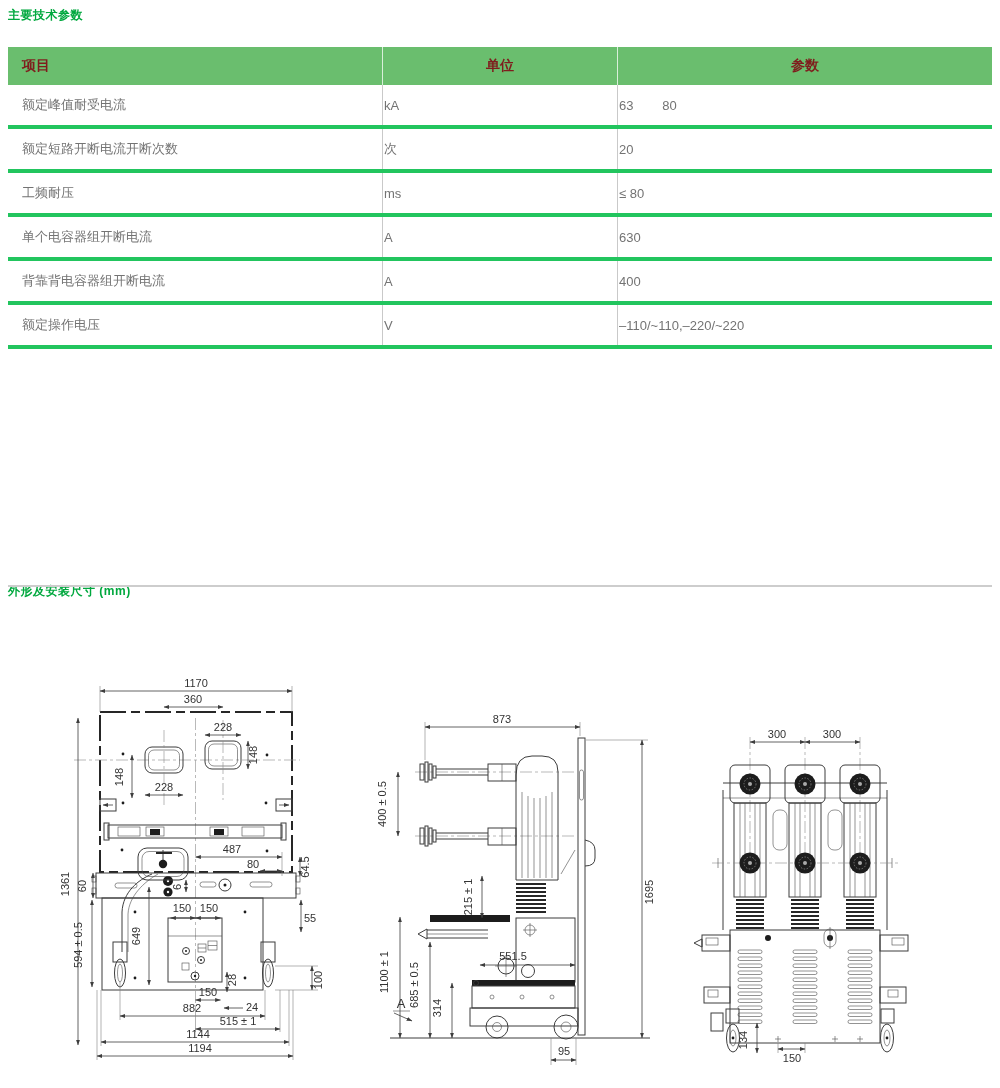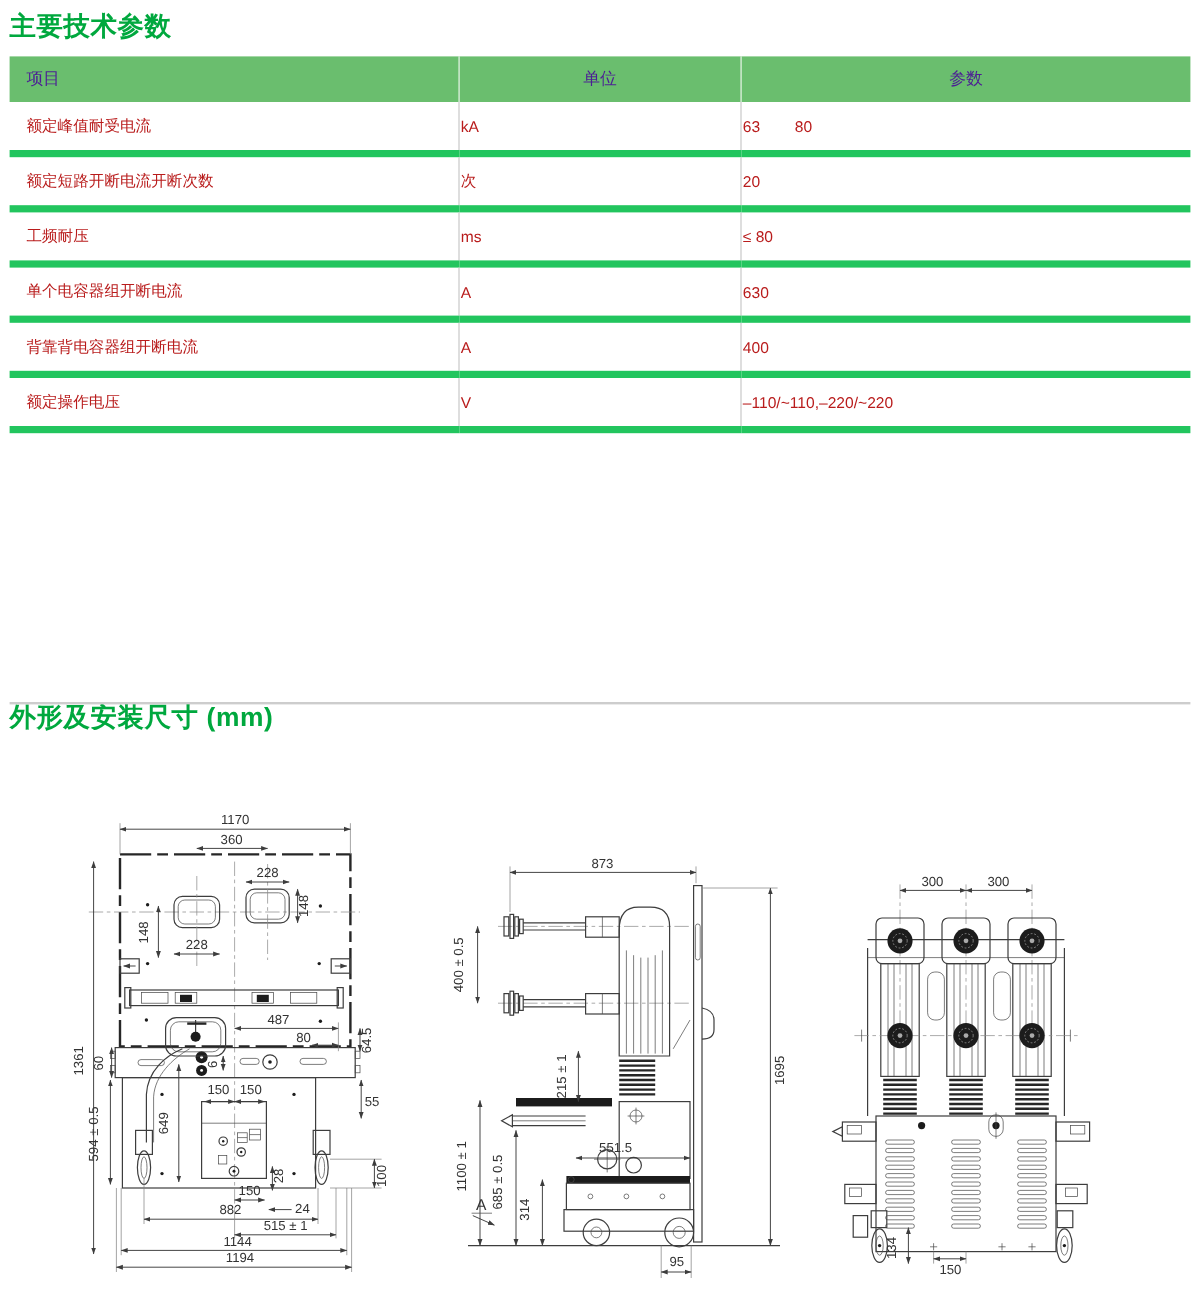--- a/index.html
+++ b/index.html
@@ -1,31 +1,31 @@
 <!DOCTYPE html>
 <html><head>
 <meta charset="utf-8">
 <style>
   html,body { margin:0; padding:0; }
   body {
     width:1000px; height:1088px; position:relative; background:#fff;
     font-family:"Liberation Sans", sans-serif; overflow:hidden;
   }
-  .sec-title { position:absolute; left:8px; color:#00a83e; font-size:22px; font-weight:bold; letter-spacing:.5px; }
+  .sec-title { position:absolute; left:8px; color:#00a83e; font-size:12px; font-weight:bold; letter-spacing:.5px; }
   #title1 { top:7px; }
   #title2 { top:569px;margin-top:14px; }
   table.params { position:absolute; left:8px; top:47px; width:984px; border-collapse:collapse; table-layout:fixed; }
   table.params th {
-    background:#6abe6e; color:#4c1d95; font-weight:normal; font-size:14px; height:36px; text-align:center;
+    background:#6abe6e; color:#7f1d1d; font-weight:bold; font-size:14px; height:36px; text-align:center;
   }
   table.params th.c1 { width:359px; text-align:left; padding-left:14px; }
   table.params th.c2 { width:232px; border-left:1px solid rgba(255,255,255,.75); }
   table.params th.c3 { border-left:1px solid rgba(255,255,255,.75); }
   table.params td {
-    height:38px; font-size:13px; color:#b91c1c; border-bottom:6px solid #22c55e; background:#fff;
+    height:38px; font-size:13px; color:#737373; border-bottom:4px solid #22c55e; background:#fff;
   }
   table.params td.c1 { text-align:left; padding-left:14px; }
   table.params td.c2, table.params td.c3 { border-left:1px solid #c9c9c9; }
   table.params td.c3 { white-space:pre; }
   .hr2 { position:absolute; left:8px; top:585px; width:984px; height:2px; background:#cdcdcd; }
   .drawing { position:absolute; }
   svg text { font-family:"Liberation Sans", sans-serif; }
   .ln { fill:none; stroke:#3d3d3d; stroke-width:1; }
   .tn { fill:none; stroke:#4a4a4a; stroke-width:.6; }
   .tk { fill:none; stroke:#262626; stroke-width:2; }

